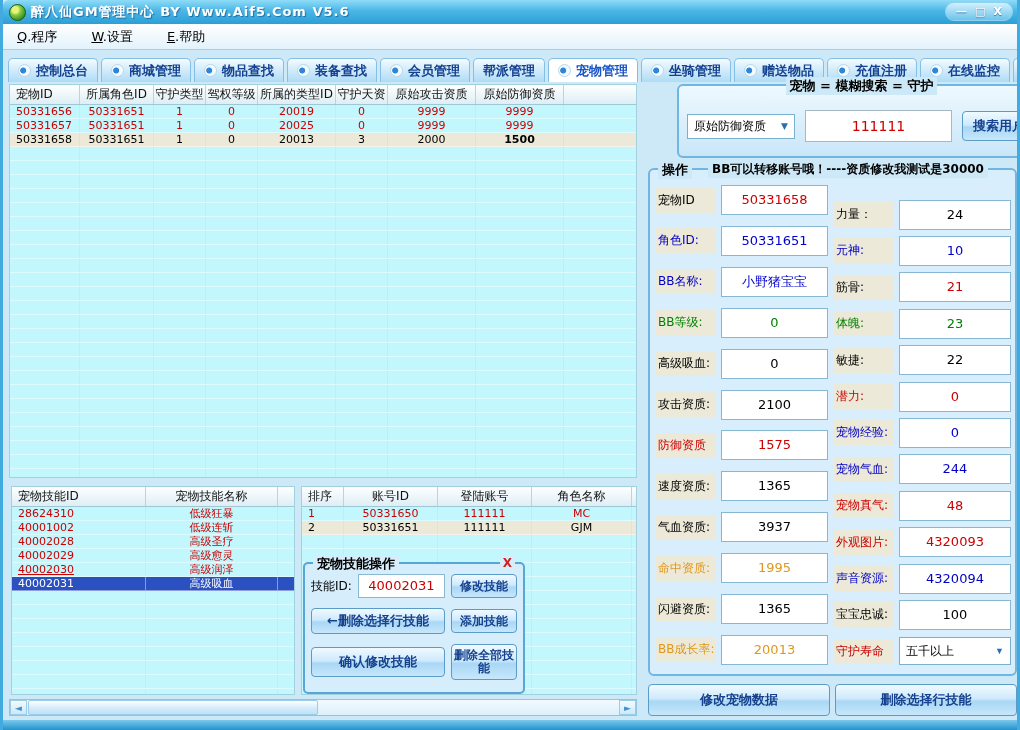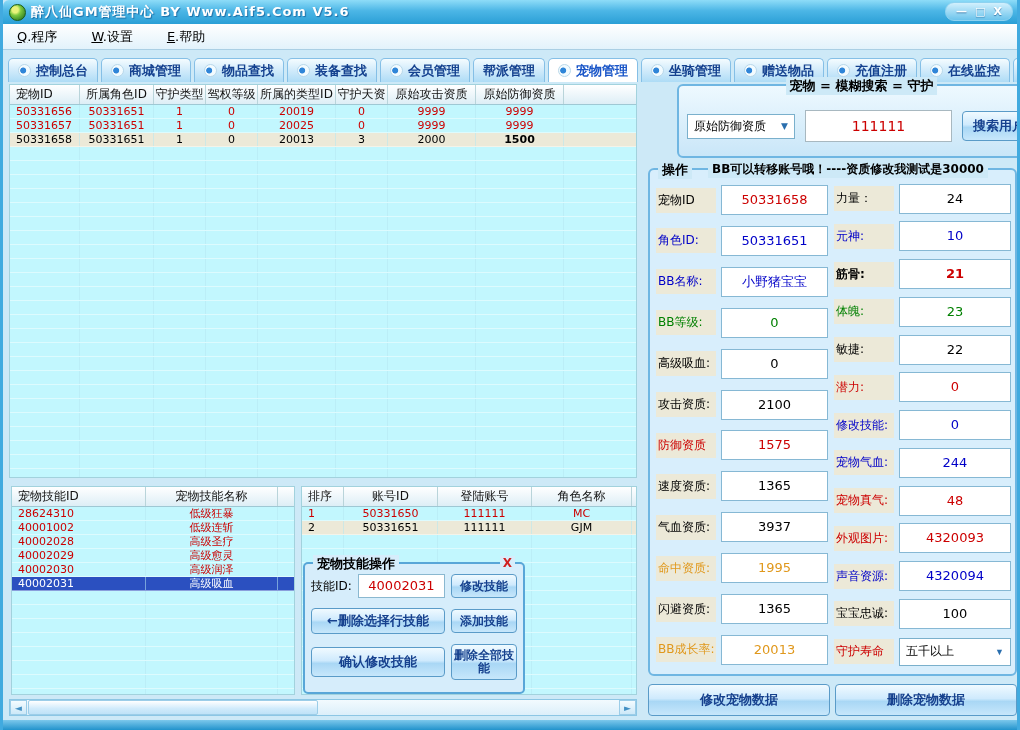--- a/index.html
+++ b/index.html
@@ -83,21 +83,21 @@
     box-sizing:border-box;padding:0 6px;font-size:12px;color:#000;}
   #search-type{width:108px;height:25px;}
   .arrow{color:#2a6fae;font-size:9px;}
   #search-input{flex:1;height:30px;line-height:30px;background:#fff;border:1px solid #a8b8c0;text-align:center;font-size:14px;}
   #search-user-btn{width:74px;height:30px;}
   #op-box{left:645px;top:168px;width:369px;height:508px;background:#d8eefc;}
   #op-legend{left:8px;background:#cde9f7;}
   #op-hint{position:absolute;top:-9px;left:58px;background:#cde9f7;padding:0 4px;font-size:12px;font-weight:bold;color:#000;white-space:nowrap;}
   .fieldcol{position:absolute;top:14px;bottom:8px;display:flex;flex-direction:column;justify-content:space-between;}
   #op-fields-left{left:6px;width:172px;}
-  #op-fields-right{left:184px;width:177px;}
+  #op-fields-right{left:184px;width:177px;margin-top:16px;}
   .frow{display:flex;align-items:center;gap:5px;}
   .flabel{width:60px;box-sizing:border-box;background:#ece9d8;padding:4px 2px;font-size:12px;white-space:nowrap;overflow:visible;}
   .finput{flex:1;height:28px;line-height:28px;background:#fff;border:1px solid #86b8d4;text-align:center;font-size:13px;overflow:hidden;}
   .frow .fselect{flex:1;height:28px;font-family:Liberation Serif, serif;}
   
   #footer-btns{position:absolute;left:645px;top:684px;width:369px;height:32px;display:flex;gap:5px;}
   #footer-btns .btn{flex:1;height:32px;font-size:13px;}
   
   #statusbar{position:absolute;left:0;bottom:0;width:1020px;height:10px;background:linear-gradient(#7cc8ec,#2293cc);}
 </style>
@@ -502,21 +502,21 @@
           <span class="tcell left t-red" style="width: 134px;">40002028</span>
           <span class="tcell t-red" style="width: 132px;">高级圣疗</span>
           <span class="tcell fill"></span>
         </div>
         <div class="trow">
           <span class="tcell left t-red" style="width: 134px;">40002029</span>
           <span class="tcell t-red" style="width: 132px;">高级愈灵</span>
           <span class="tcell fill"></span>
         </div>
         <div class="trow">
-          <span class="tcell left t-red" style="width: 134px;">40002030</span>
+          <span class="tcell left t-red" style="width: 134px; text-decoration: underline;">40002030</span>
           <span class="tcell t-red" style="width: 132px;">高级润泽</span>
           <span class="tcell fill"></span>
         </div>
         <div class="trow sel">
           <span class="tcell left t-white" style="width: 134px;">40002031</span>
           <span class="tcell t-white" style="width: 132px;">高级吸血</span>
           <span class="tcell fill"></span>
         </div>
         <div class="trow">
           <span class="tcell left" style="width: 134px;"></span>
@@ -761,38 +761,38 @@
       </div>
     <div class="fieldcol" id="op-fields-right">
         <div class="frow" style="height: 29px;">
           <span class="flabel t-black">力量：</span>
           <div class="finput t-black">24</div>
         </div>
         <div class="frow" style="height: 29px;">
           <span class="flabel t-blue">元神:</span>
           <div class="finput t-blue">10</div>
         </div>
-        <div class="frow" style="height: 29px; font-weight: bold;">
+        <div class="frow" style="height: 29px;">
           <span class="flabel t-black">筋骨:</span>
           <div class="finput t-red">21</div>
         </div>
         <div class="frow" style="height: 29px;">
           <span class="flabel t-green">体魄:</span>
           <div class="finput t-green">23</div>
         </div>
         <div class="frow" style="height: 29px;">
           <span class="flabel t-black">敏捷:</span>
           <div class="finput t-black">22</div>
         </div>
         <div class="frow" style="height: 29px;">
           <span class="flabel t-red">潜力:</span>
           <div class="finput t-red">0</div>
         </div>
         <div class="frow" style="height: 29px;">
-          <span class="flabel t-blue">修改技能:</span>
+          <span class="flabel t-blue">宠物经验:</span>
           <div class="finput t-blue">0</div>
         </div>
         <div class="frow" style="height: 29px;">
           <span class="flabel t-blue">宠物气血:</span>
           <div class="finput t-blue">244</div>
         </div>
         <div class="frow" style="height: 29px;">
           <span class="flabel t-red">宠物真气:</span>
           <div class="finput t-red">48</div>
         </div>
@@ -813,17 +813,17 @@
           <div class="fselect">
             <span class="t-black">五千以上</span>
             <span class="arrow">▼</span>
           </div>
         </div>
       </div>
   </div>
 
   <div id="footer-btns">
     <div class="btn">修改宠物数据</div>
-    <div class="btn">删除宠物数据</div>
+    <div class="btn">删除选择行技能</div>
   </div>
 
   <div id="statusbar"></div>
 </div>
 
 </body></html>

